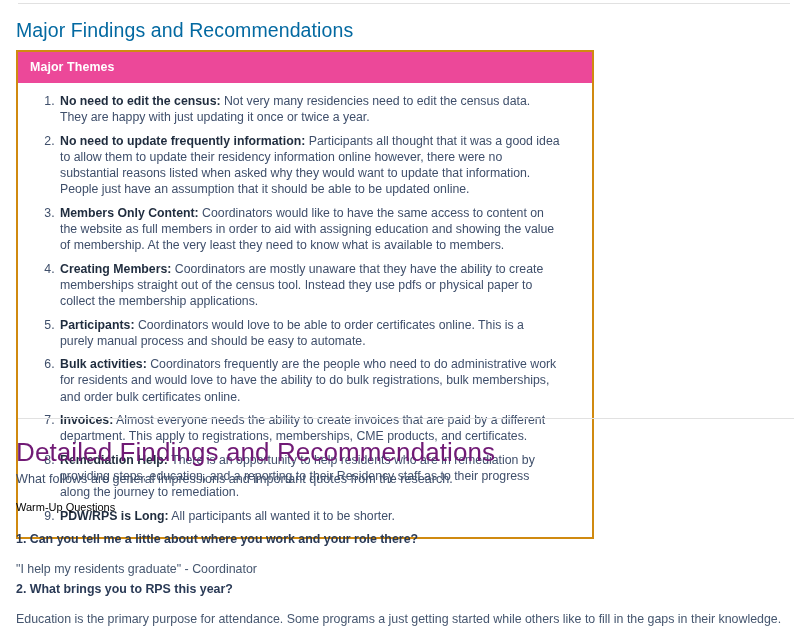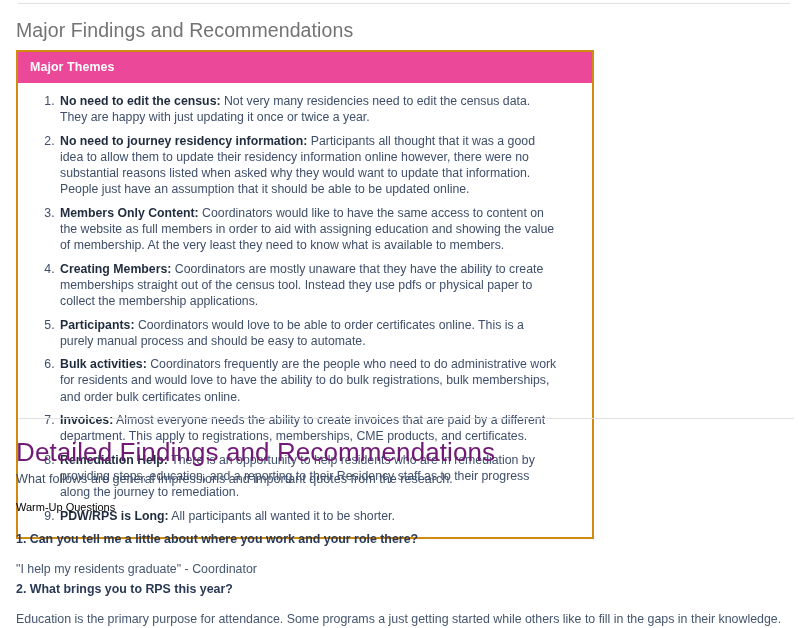--- a/index.html
+++ b/index.html
@@ -42,21 +42,21 @@
 
   
   h1.section-title {
     position: absolute;
     left: 16px;
     top: 18px;
     margin: 0;
     font-size: 19.5px;
     font-weight: 400;
     letter-spacing: 0.1px;
-    color: #737373;
+    color: #0369a1;
     line-height: 24px;
   }
   h1.section-title-2 {
     position: absolute;
     left: 16px;
     top: 440px;
     margin: 0;
     font-size: 26px;
     font-weight: 400;
     letter-spacing: 0.1px;
@@ -158,21 +158,21 @@
 
   <hr class="rule rule-top">
 
   <h1 class="section-title">Major Findings and Recommendations</h1>
 
   <div class="themes-panel">
     <div class="themes-header">Major Themes</div>
     <div class="themes-body">
       <ol class="themes-list" id="themes-list">
           <li><span class="lead">No need to edit the census:</span><span> Not very many residencies need to edit the census data. They are happy with just updating it once or twice a year.</span></li>
-          <li><span class="lead">No need to journey residency information:</span><span> Participants all thought that it was a good idea to allow them to update their residency information online however, there were no substantial reasons listed when asked why they would want to update that information. People just have an assumption that it should be able to be updated online.</span></li>
+          <li><span class="lead">No need to update frequently information:</span><span> Participants all thought that it was a good idea to allow them to update their residency information online however, there were no substantial reasons listed when asked why they would want to update that information. People just have an assumption that it should be able to be updated online.</span></li>
           <li><span class="lead">Members Only Content:</span><span> Coordinators would like to have the same access to content on the website as full members in order to aid with assigning education and showing the value of membership. At the very least they need to know what is available to members.</span></li>
           <li><span class="lead">Creating Members:</span><span> Coordinators are mostly unaware that they have the ability to create memberships straight out of the census tool. Instead they use pdfs or physical paper to collect the membership applications.</span></li>
           <li><span class="lead">Participants:</span><span> Coordinators would love to be able to order certificates online. This is a purely manual process and should be easy to automate.</span></li>
           <li><span class="lead">Bulk activities:</span><span> Coordinators frequently are the people who need to do administrative work for residents and would love to have the ability to do bulk registrations, bulk memberships, and order bulk certificates online.</span></li>
           <li><span class="lead">Invoices:</span><span> Almost everyone needs the ability to create invoices that are paid by a different department. This apply to registrations, memberships, CME products, and certificates.</span></li>
           <li><span class="lead">Remediation Help:</span><span> There is an opportunity to help residents who are in remediation by providing steps, education, and a reporting to their Residency staff as to their progress along the journey to remediation.</span></li>
           <li><span class="lead">PDW/RPS is Long:</span><span> All participants all wanted it to be shorter.</span></li>
         </ol>
     </div>
   </div>

